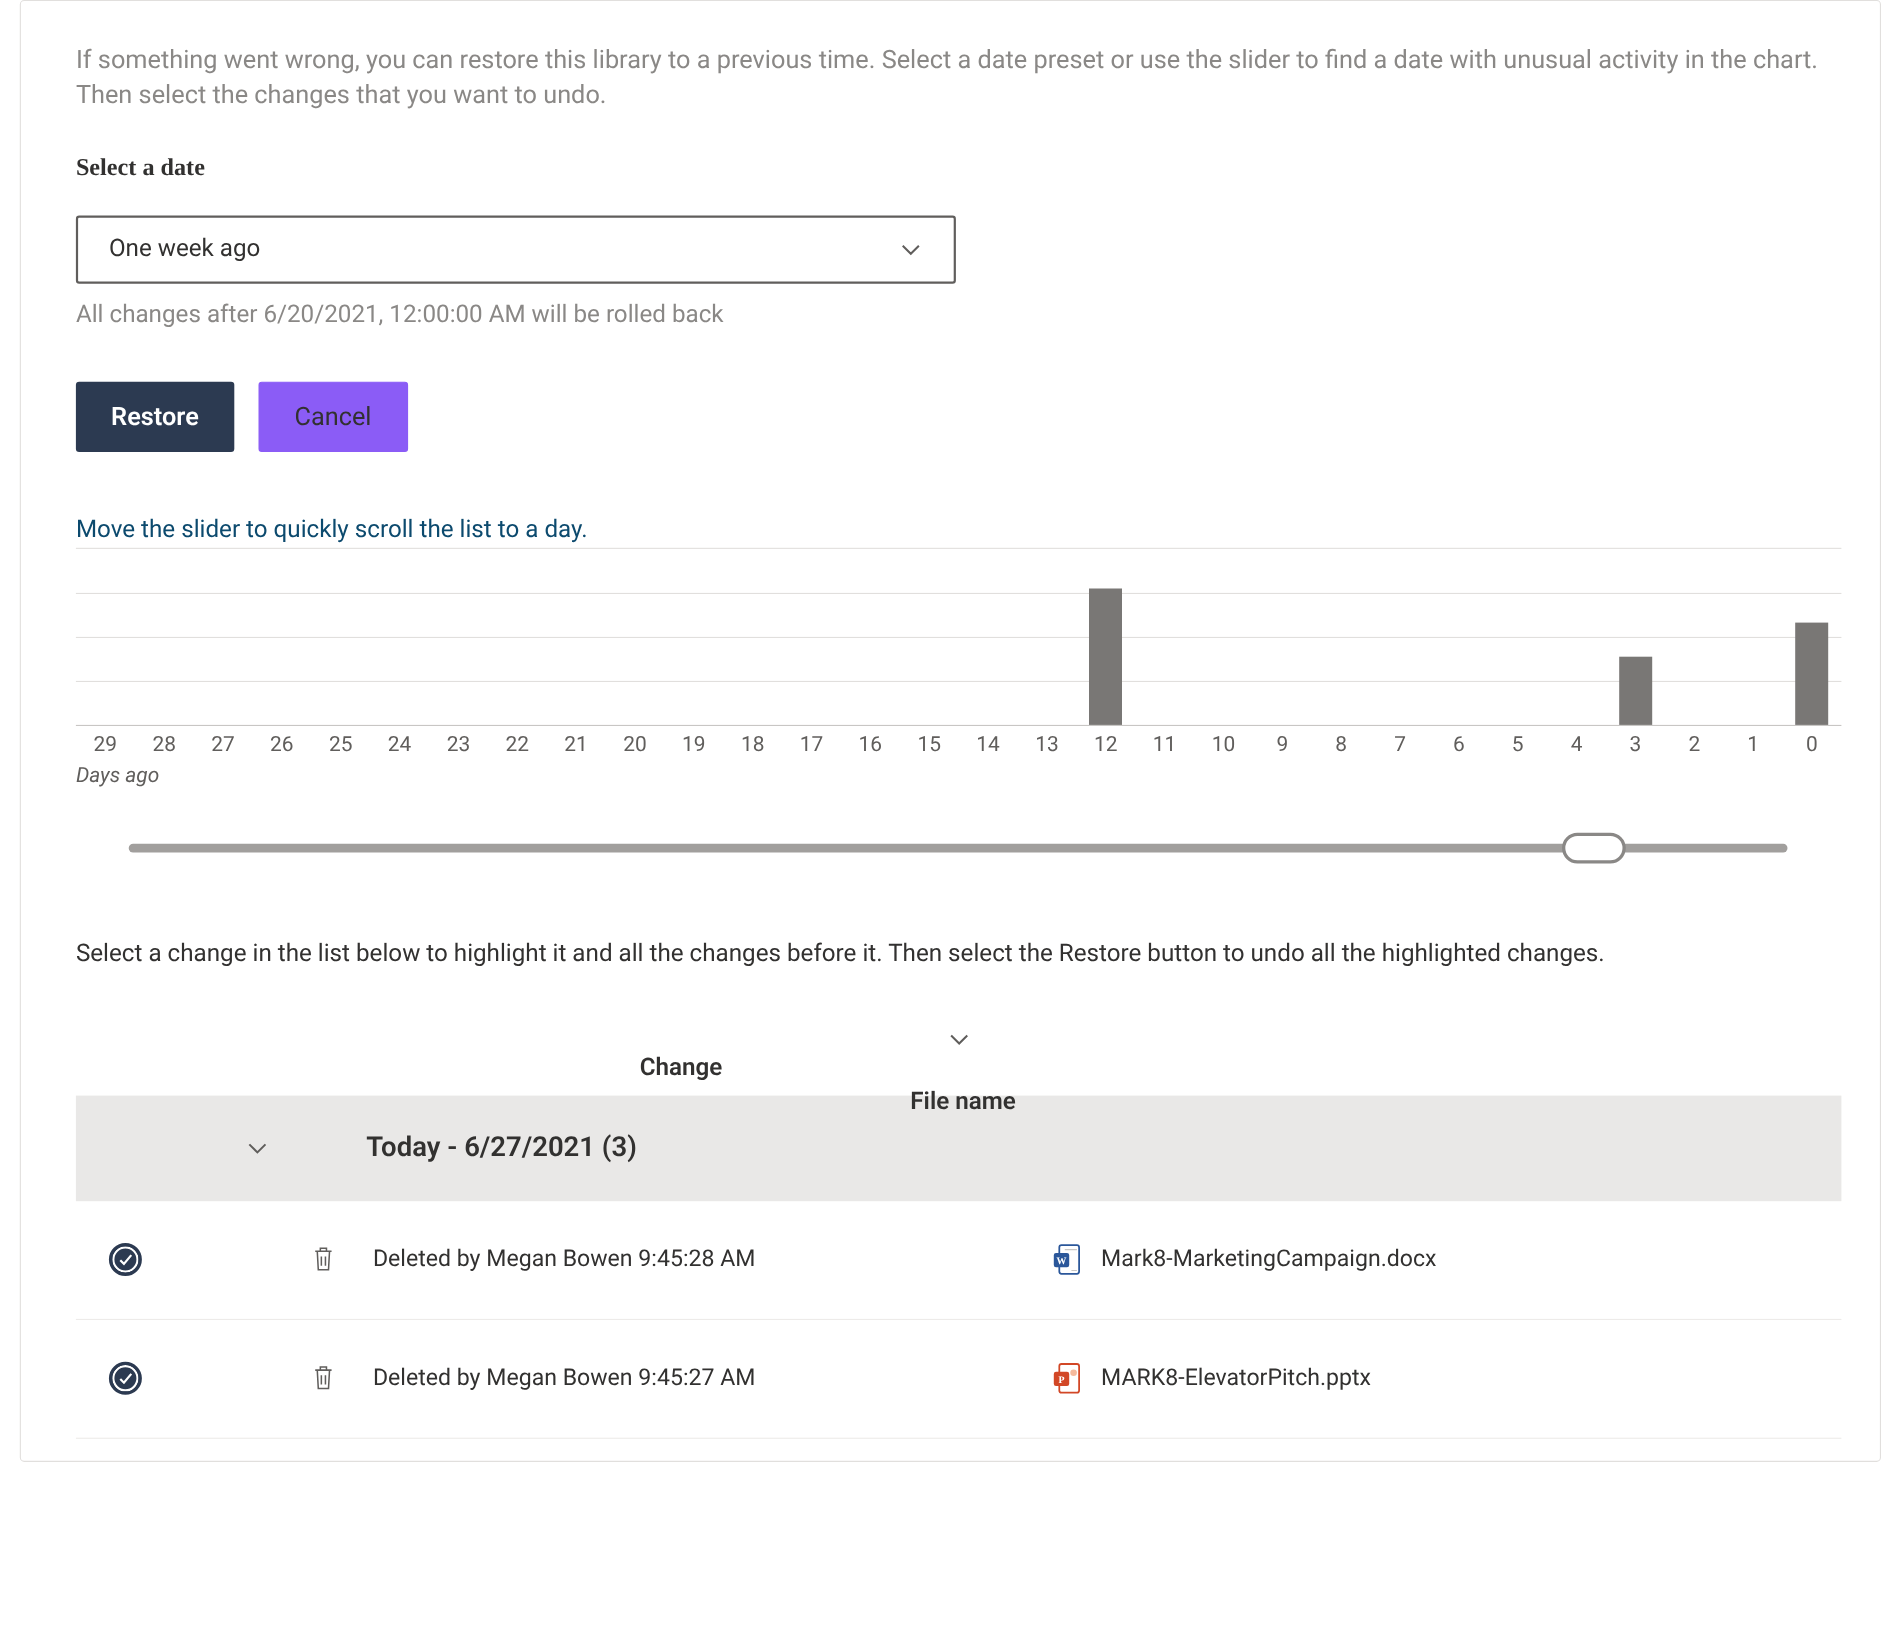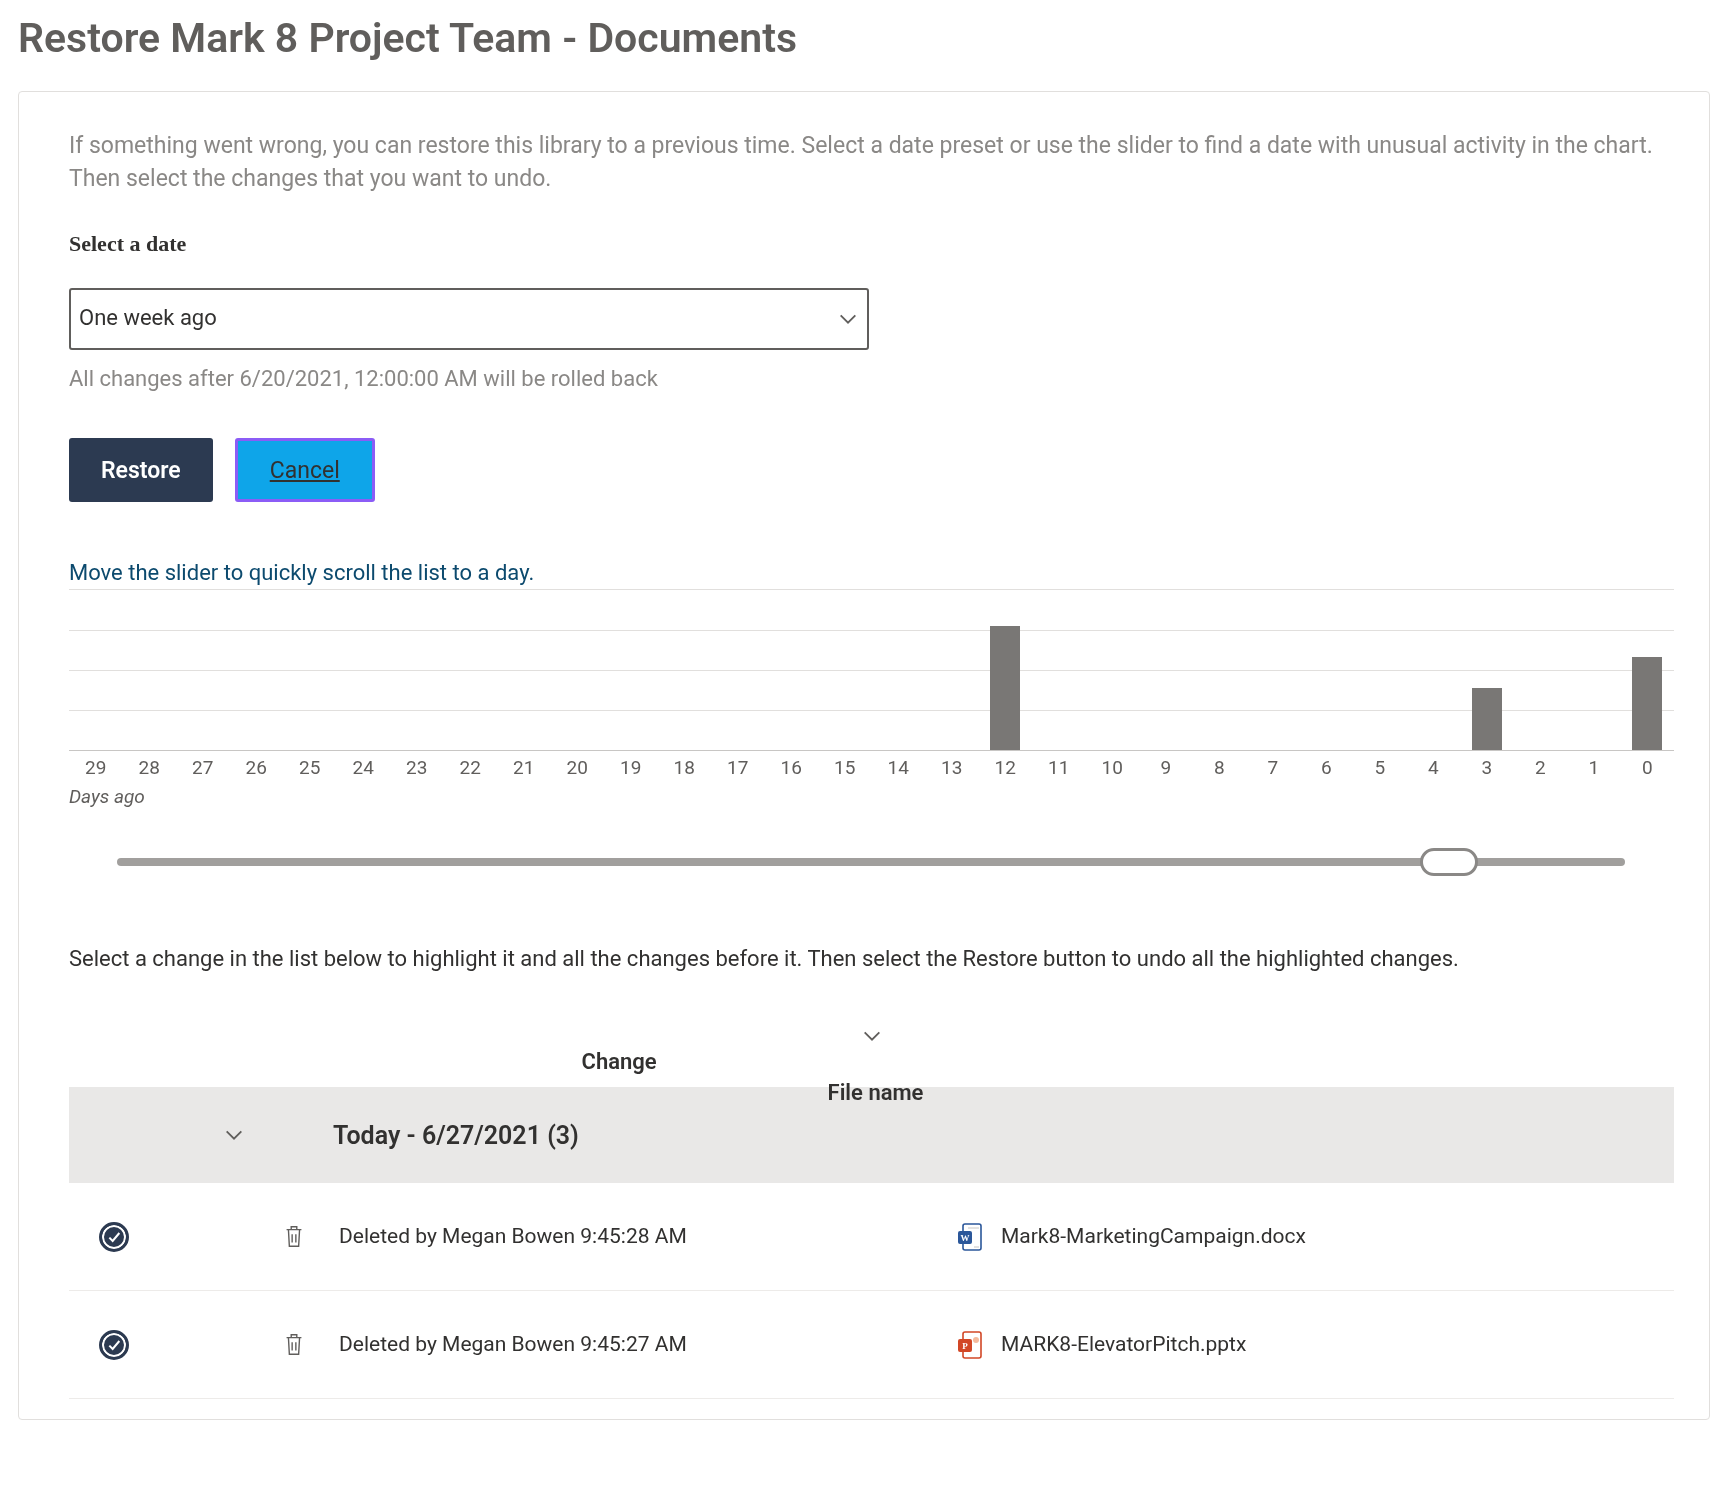--- a/index.html
+++ b/index.html
@@ -42,21 +42,21 @@
   }
   .select {
     width: 800px;
     height: 62px;
     border: 2px solid #605e5c;
     border-radius: 3px;
     background: #fff;
     display: flex;
     align-items: center;
     justify-content: space-between;
-    padding: 0 8px;
+    padding: 0 28px;
     cursor: pointer;
     font-size: 22px;
     color: #323130;
   }
   .select svg { flex: none; }
   .hint {
     color: #8a8886;
     font-size: 22px;
     margin-top: 14px;
   }
@@ -77,24 +77,23 @@
     cursor: pointer;
     font-family: inherit;
   }
   .btn-primary {
     background: #2c3a51;
     color: #fff;
     border: none;
     font-weight: 600;
   }
   .btn-secondary {
-    background: #0ea5e9;
-    color: #323130;
-    border: 3px solid #8b5cf6;
-    text-decoration: underline;
+    background: #8b5cf6;
+    color: #323130;
+    border: 1px solid #8b5cf6;
   }
   .slider-instr {
     font-size: 22px;
     color: #0c4a6e;
   }
   .chart {
     position: relative;
     width: 1605px;
     height: 162px;
     border-top: 1px solid #e1dfdd;
@@ -202,21 +201,20 @@
     display:flex; align-items:center; justify-content:center;
   }
   .check-circle svg { width:16px; height:16px; stroke:#fff; stroke-width:3; fill:none;}
   .trash-icon { width:24px; height:26px; stroke:#605e5c; stroke-width:1.5; fill:none;}
   .file-icon { width:26px; height:30px; flex:none;}
 </style>
 </head>
 <body>
 
 <div class="page">
-  <h1 class="page-title">Restore Mark 8 Project Team - Documents</h1>
 
   <div class="panel">
 
     <div class="intro">If something went wrong, you can restore this library to a previous time. Select a date preset or use the slider to find a date with unusual activity in the chart. Then select the changes that you want to undo.</div>
 
     <div class="field-label">Select a date</div>
 
     <div class="select">
       <span>One week ago</span>
       <svg class="chevron" viewBox="0 0 24 24">

